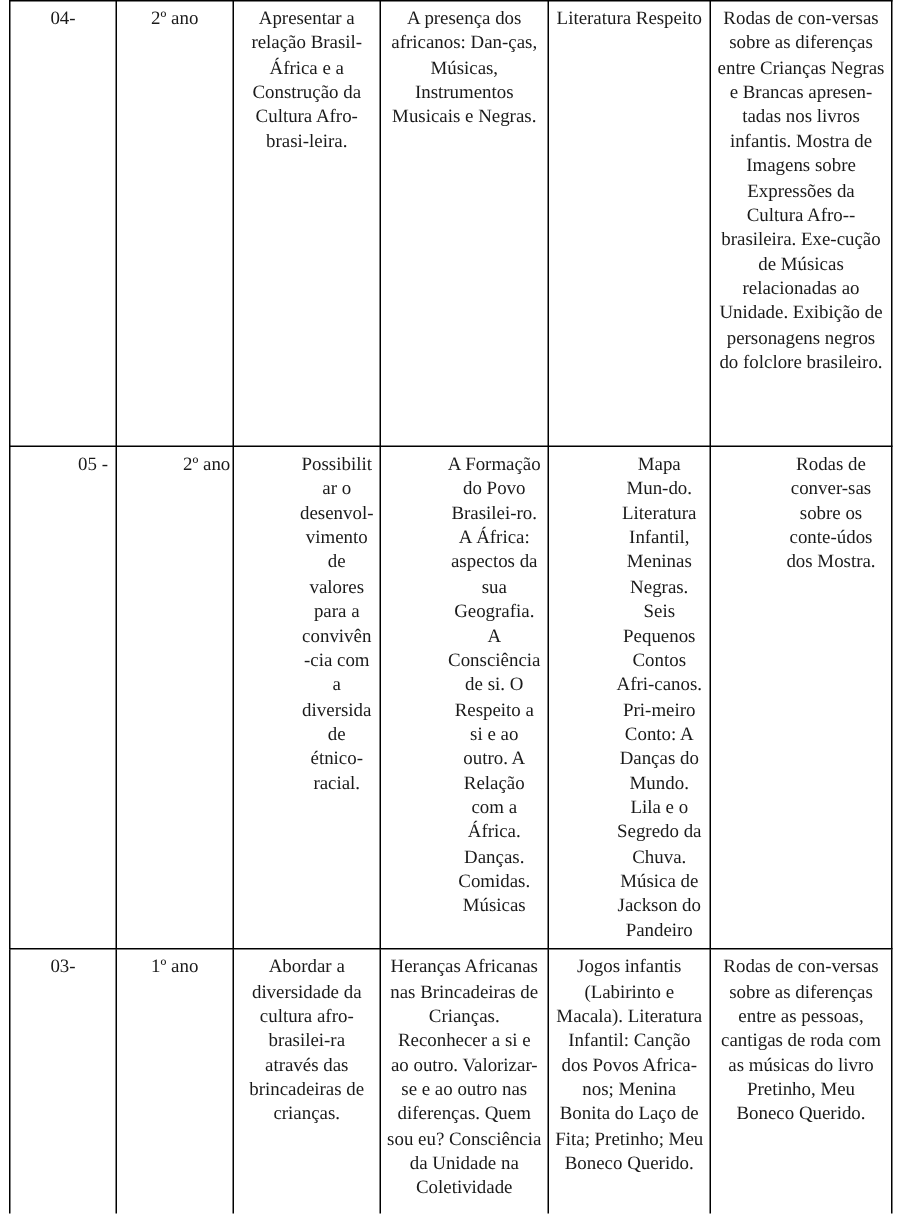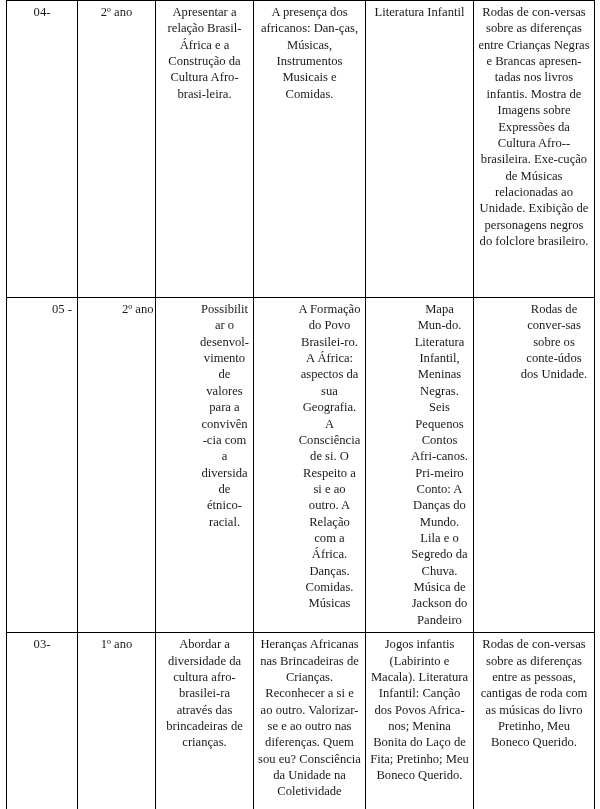--- a/index.html
+++ b/index.html
@@ -81,24 +81,24 @@
         <td class="num">
           <span class="cell-text">04-</span>
         </td>
         <td class="year">
           <span class="cell-text">2º ano</span>
         </td>
         <td>
           <span class="cell-text">Apresentar a relação Brasil-África e a Construção da Cultura Afro-brasi-leira.</span>
         </td>
         <td>
-          <span class="cell-text">A presença dos africanos: Dan-ças, Músicas, Instrumentos Musicais e Comidas.</span>
+          <span class="cell-text">A presença dos africanos: Dan-ças, Músicas, Instrumentos Musicais e Negras.</span>
         </td>
         <td>
-          <span class="cell-text">Literatura Infantil</span>
+          <span class="cell-text">Literatura Respeito</span>
         </td>
         <td>
           <span class="cell-text">Rodas de con-versas sobre as diferenças entre Crianças Negras e Brancas apresen-tadas nos livros infantis. Mostra de Imagens sobre Expressões da Cultura Afro--brasileira. Exe-cução de Músicas relacionadas ao Unidade. Exibição de personagens negros do folclore brasileiro.</span>
         </td>
       </tr>
 
       <tr class="row-2">
         <td class="num">
           <span class="cell-text">05 -</span>
         </td>
@@ -108,21 +108,21 @@
         <td>
           <span class="cell-text">Possibilitar o desenvol-vimento de valores para a convivên-cia com a diversidade étnico-racial.</span>
         </td>
         <td>
           <span class="cell-text">A Formação do Povo Brasilei-ro. A África: aspectos da sua Geografia. A Consciência de si. O Respeito a si e ao outro. A Relação com a África. Danças. Comidas. Músicas</span>
         </td>
         <td>
           <span class="cell-text">Mapa Mun-do. Literatura Infantil, Meninas Negras. Seis Pequenos Contos Afri-canos. Pri-meiro Conto: A Danças do Mundo. Lila e o Segredo da Chuva. Música de Jackson do Pandeiro</span>
         </td>
         <td>
-          <span class="cell-text">Rodas de conver-sas sobre os conte-údos dos Unidade.</span>
+          <span class="cell-text">Rodas de conver-sas sobre os conte-údos dos Mostra.</span>
         </td>
       </tr>
 
       <tr class="row-3">
         <td class="num">
           <span class="cell-text">03-</span>
         </td>
         <td class="year">
           <span class="cell-text">1º ano</span>
         </td>

